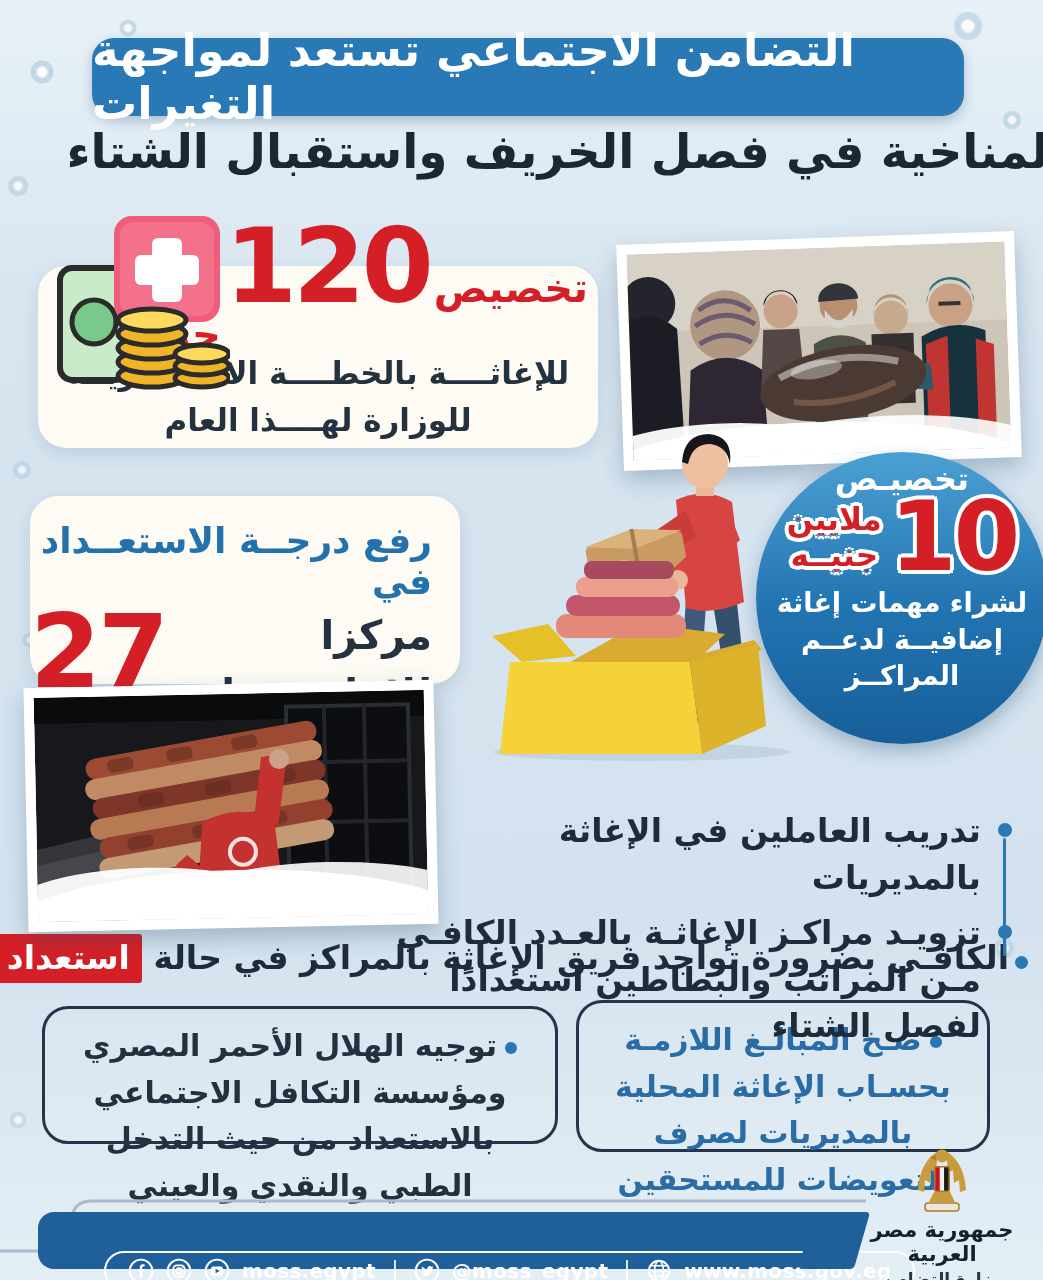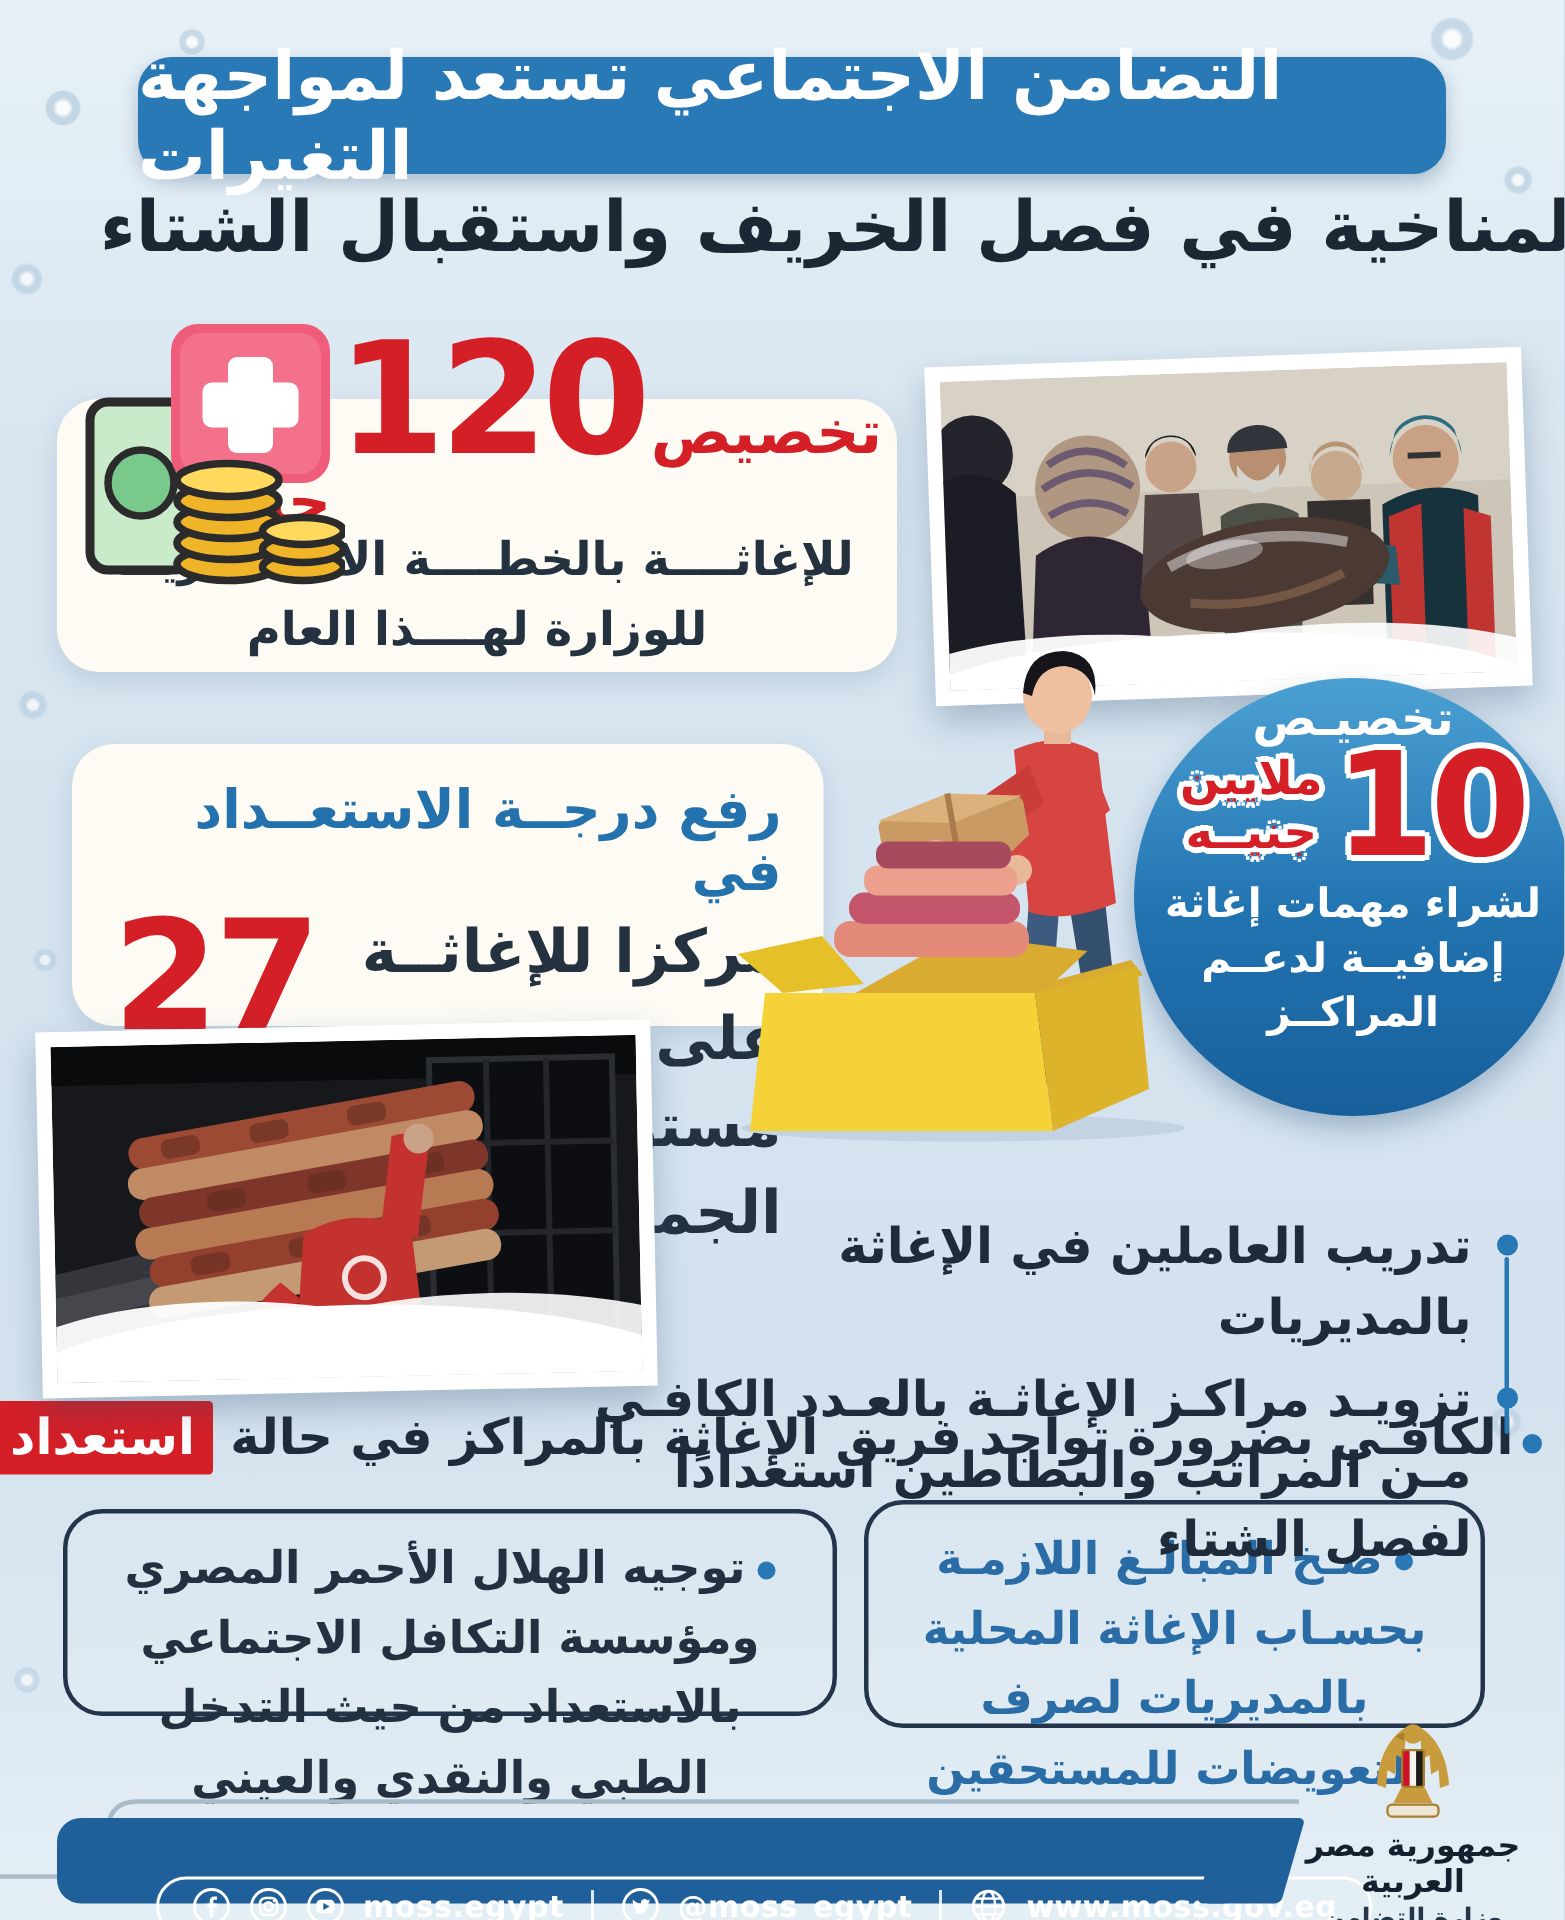--- a/index.html
+++ b/index.html
@@ -37,21 +37,21 @@
   .budget-unit{font-size:40px;font-weight:bold;}
   .budget-body{position:absolute;top:84px;right:0;width:100%;padding:0 26px;box-sizing:border-box;
     text-align:center;font-size:31px;font-weight:bold;color:#243240;line-height:1.5;}
   .budget-icon{position:absolute;left:50px;top:210px;z-index:6;}
   
   .photo{position:absolute;background:#fff;padding:10px;box-shadow:0 10px 22px rgba(50,80,110,.3);}
   .photo-distribution{left:620px;top:238px;width:378px;height:206px;transform:rotate(-2deg);z-index:2;}
   .photo-mattresses{left:26px;top:684px;width:390px;height:224px;transform:rotate(-1.2deg);z-index:2;}
   .photo svg{display:block;}
   
-  .card-centers{left:48px;top:496px;width:474px;height:188px;padding-left:27px;}
+  .card-centers{left:30px;top:496px;width:430px;height:188px;}
   .centers-intro{margin:24px 28px 4px 0;text-align:right;font-size:36px;font-weight:bold;color:#2372ae;direction:rtl;}
   .centers-row{display:flex;direction:rtl;align-items:flex-start;gap:12px;padding-right:28px;}
   .centers-lines{font-size:40px;font-weight:bold;color:#243240;line-height:1.45;text-align:right;}
   .centers-number{font-size:102px;font-weight:bold;color:#d51f27;line-height:.9;margin-top:0px;letter-spacing:-3px;}
   
   .circle{position:absolute;left:756px;top:452px;width:292px;height:292px;border-radius:50%;
     background:linear-gradient(180deg,#4ba0d3 0%,#2173b0 55%,#175f9b 100%);z-index:4;
     display:flex;flex-direction:column;align-items:center;box-shadow:0 8px 18px rgba(30,70,110,.3);}
   .circle-prefix{margin-top:8px;color:#fff;font-size:32px;font-weight:bold;}
   .circle-row{display:flex;direction:rtl;align-items:center;gap:8px;margin-top:-6px;}

